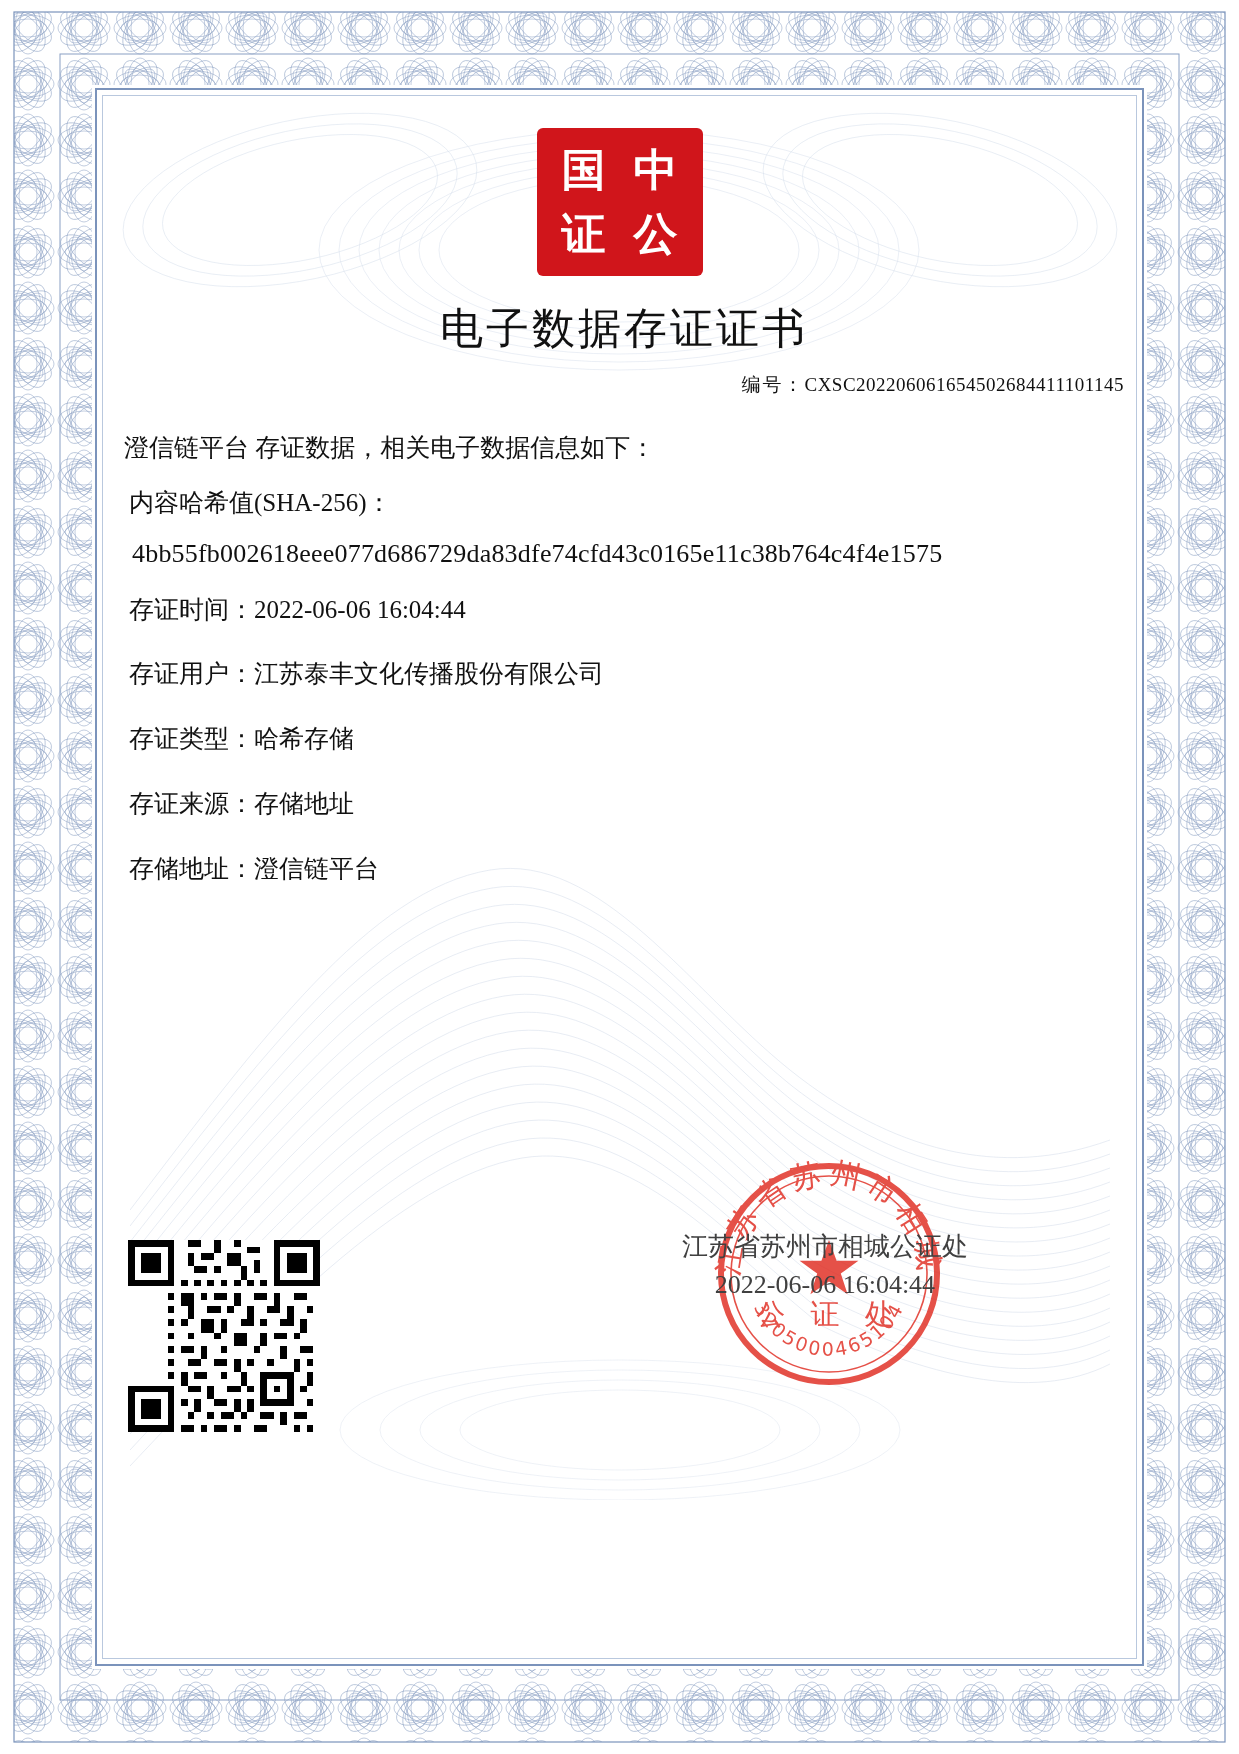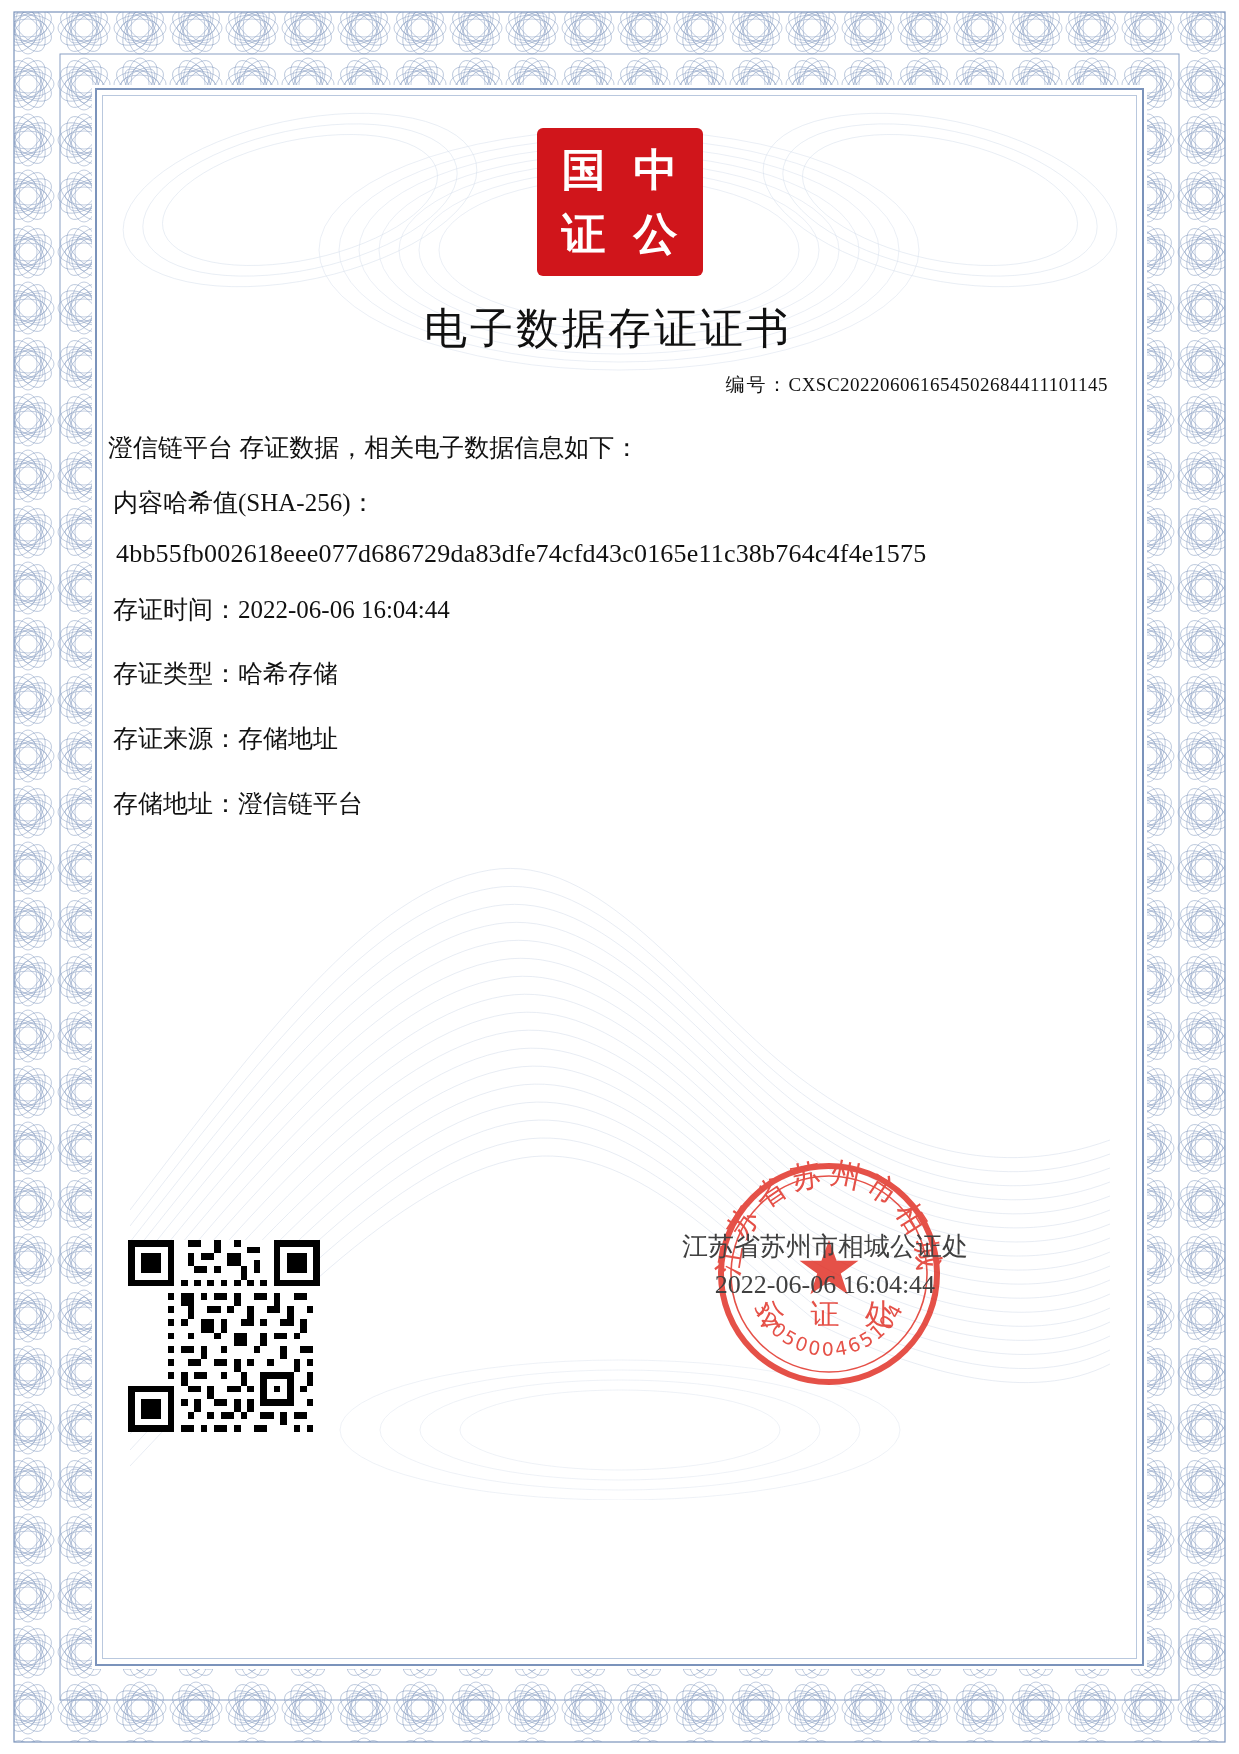--- a/index.html
+++ b/index.html
@@ -85,21 +85,21 @@
     letter-spacing: 0;
   }
   .seal-glyphs span.g1 { grid-column: 2; grid-row: 1; }
   .seal-glyphs span.g2 { grid-column: 1; grid-row: 1; }
   .seal-glyphs span.g3 { grid-column: 2; grid-row: 2; }
   .seal-glyphs span.g4 { grid-column: 1; grid-row: 2; }
 
   
   .content {
     position: absolute;
-    left: 108px;
+    left: 124px;
     top: 300px;
     width: 1000px;
   }
   .cert-title {
     text-align: center;
     font-size: 43px;
     letter-spacing: 3px;
     font-weight: normal;
     margin: 0 0 14px 0;
     font-family: "DejaVu Serif", serif;
@@ -253,20 +253,23 @@
       <span class="label">编号：</span><span>CXSC202206061654502684411101145</span>
     </div>
 
     <p class="para">澄信链平台 存证数据，相关电子数据信息如下：</p>
 
     <p class="field hash-label">内容哈希值(SHA-256)：</p>
     <p class="hash-value">4bb55fb002618eee077d686729da83dfe74cfd43c0165e11c38b764c4f4e1575</p>
 
     <p class="field">
       <span>存证时间：</span><span>2022-06-06 16:04:44</span>
+    </p>
+    <p class="field">
+      <span>存证用户：</span><span>江苏泰丰文化传播股份有限公司</span>
     </p>
     <p class="field">
       <span>存证类型：</span><span>哈希存储</span>
     </p>
     <p class="field">
       <span>存证来源：</span><span>存储地址</span>
     </p>
     <p class="field">
       <span>存储地址：</span><span>澄信链平台</span>
     </p>

